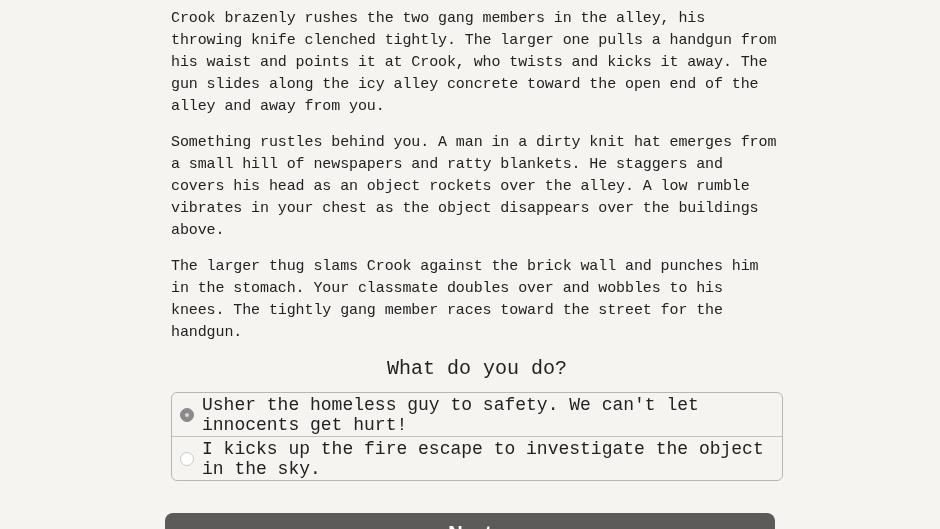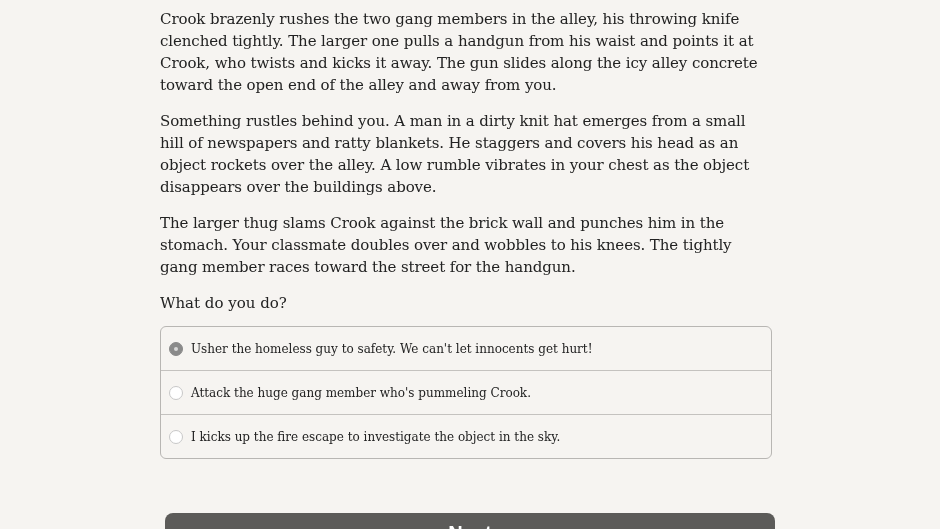--- a/index.html
+++ b/index.html
@@ -2,34 +2,34 @@
 <html><head>
 <meta charset="utf-8">
 <style>
   html, body { margin:0; padding:0; }
   body {
     width:940px; height:529px; overflow:hidden;
     background:#f6f4f1;
     font-family:"DejaVu Serif", serif;
     color:#222;
   }
-  .content { position:absolute; left:160px; width:612px; top:8px; }
+  .content { position:absolute; left:171px; width:612px; top:8px;font-family:Liberation Mono, monospace; }
   .para {
     font-size:15px; line-height:22px; margin:0 0 14px 0;
     letter-spacing:-0.1px;
   }
-  .question { font-size:15px; line-height:22px; margin:0 0 12px 0; }
+  .question { font-size:20px; line-height:22px; margin:0 0 12px 0;text-align:center; }
   .choices {
     border:1px solid #b8b6b3; border-radius:6px; overflow:hidden;
     background:#f6f4f1;
   }
   .choice {
     height:43px; display:flex; align-items:center;
     border-top:1px solid #c4c2bf;
-    font-size:12px; padding-left:8px; cursor:pointer;
+    font-size:18px; padding-left:8px; cursor:pointer;
   }
   .choice:first-child { border-top:none; }
   .radio {
     width:12px; height:12px; border-radius:50%;
     border:1px solid #c8c8c8; background:#fff;
     margin-right:8px; flex:none; position:relative;
   }
   .radio.checked { background:#8a8a8a; border-color:#8a8a8a; }
   .radio.checked::after {
     content:""; position:absolute; left:4px; top:4px; width:4px; height:4px;
@@ -51,22 +51,18 @@
   <p class="para">The larger thug slams Crook against the brick wall and punches him in the stomach. Your classmate doubles over and wobbles to his knees. The tightly gang member races toward the street for the handgun.</p>
   <p class="question">What do you do?</p>
 
   <div class="choices">
     <div class="choice">
       <span class="radio checked"></span>
       <span>Usher the homeless guy to safety. We can't let innocents get hurt!</span>
     </div>
     <div class="choice">
       <span class="radio"></span>
-      <span>Attack the huge gang member who's pummeling Crook.</span>
-    </div>
-    <div class="choice">
-      <span class="radio"></span>
       <span>I kicks up the fire escape to investigate the object in the sky.</span>
     </div>
   </div>
 </div>
 
 <button class="next">Next</button>
 
 </body></html>

